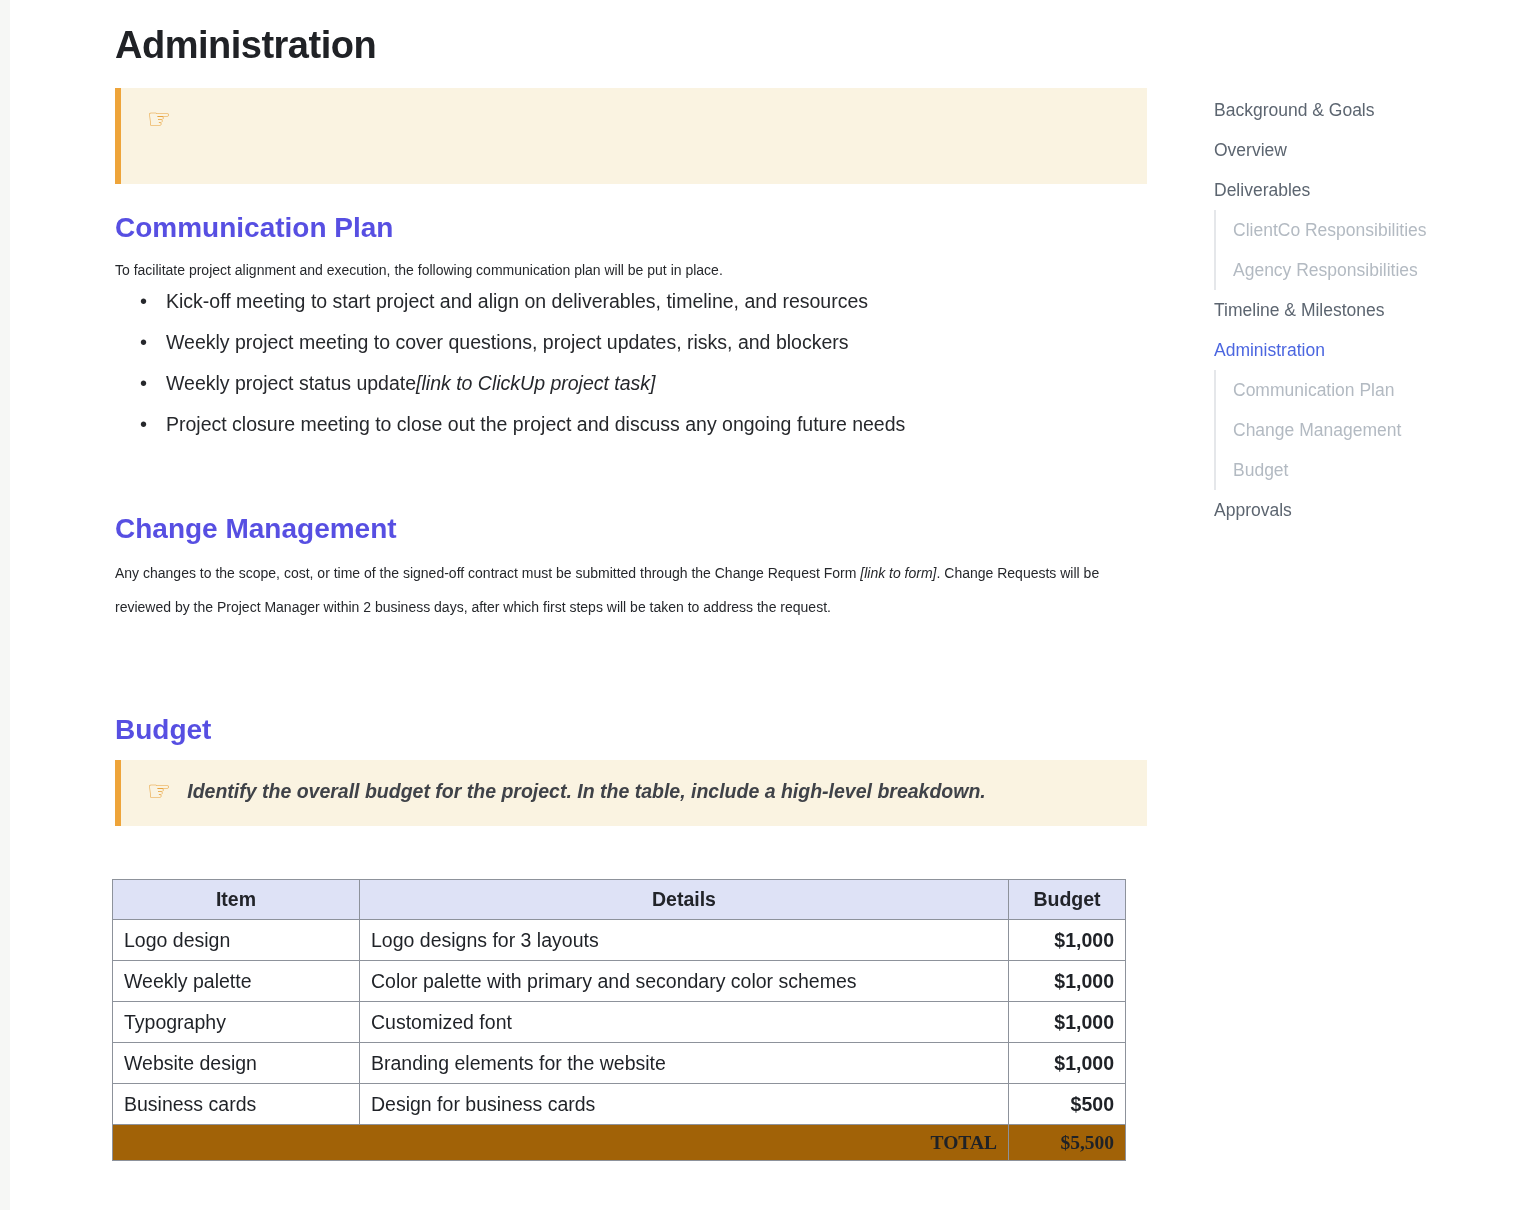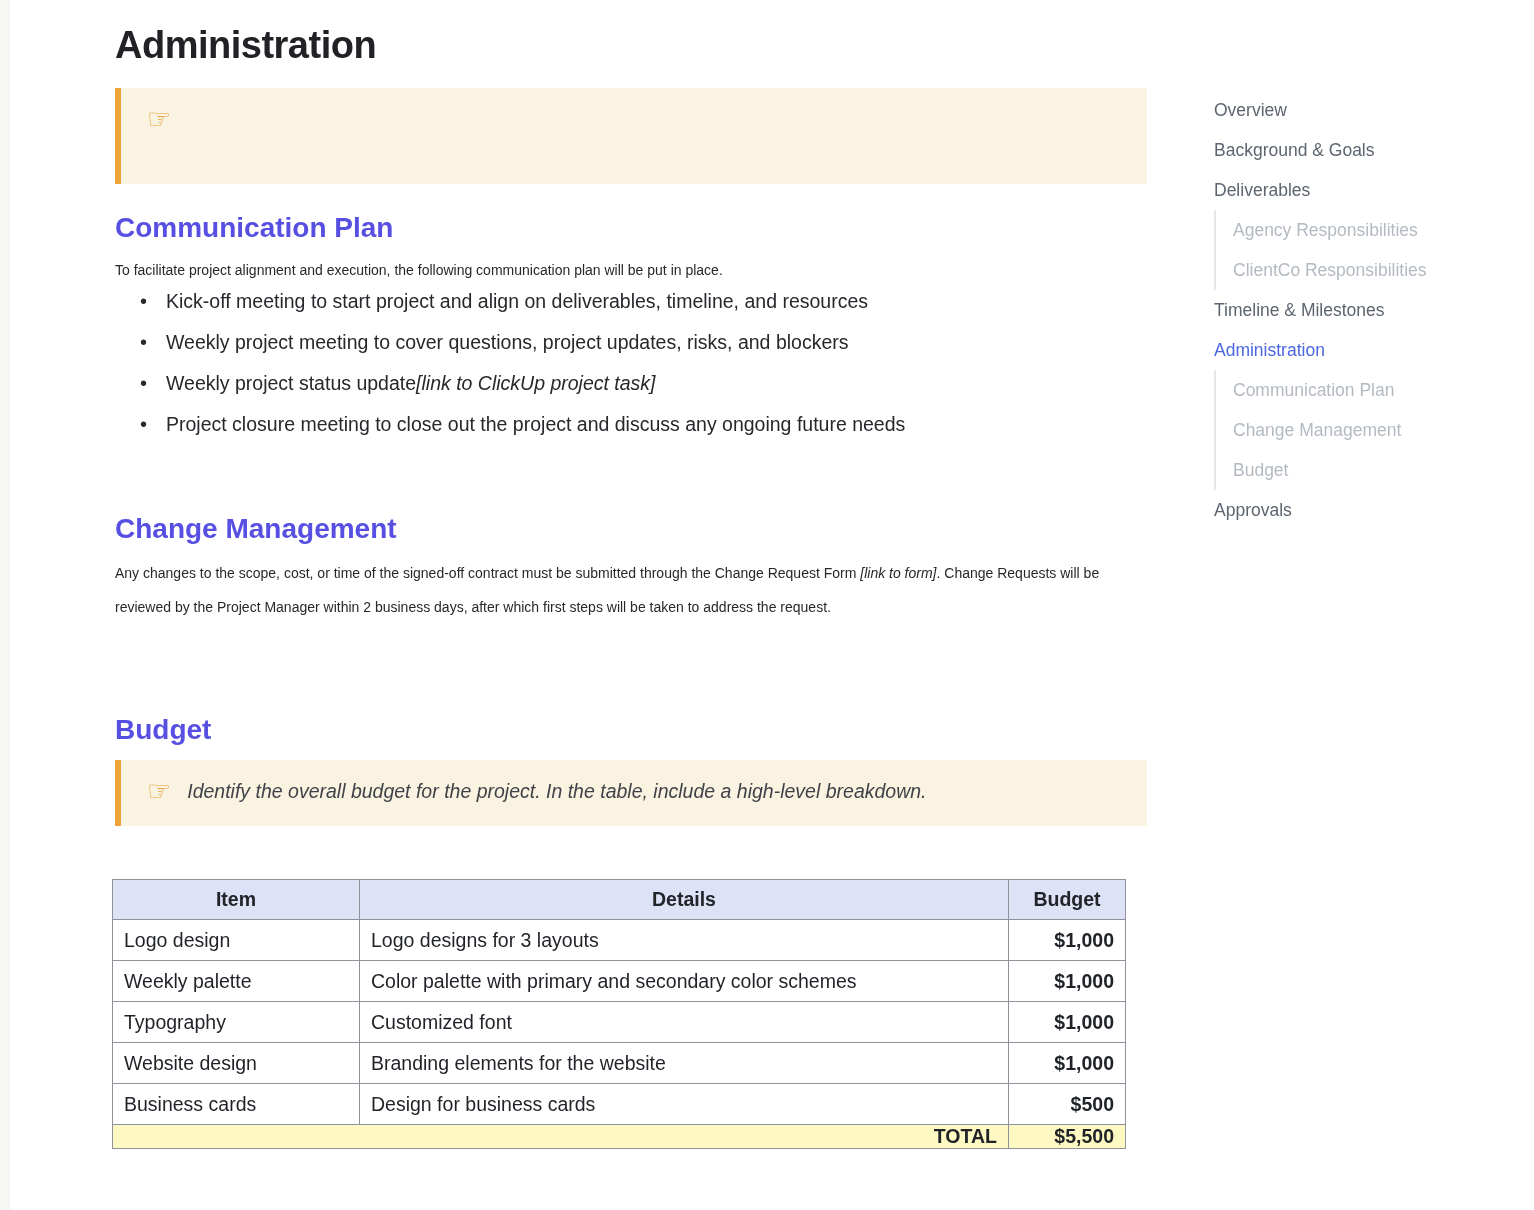--- a/index.html
+++ b/index.html
@@ -13,21 +13,21 @@
 
   .page-title { position:absolute; top:22px; left:0; font-size:38px; line-height:46px;
     font-weight:800; color:#202226; letter-spacing:-0.5px; }
 
   .callout { position:absolute; left:0; width:1032px; background:#faf3e1;
     border-left:6px solid #eea43a; padding:14px 24px 14px 26px; display:flex; align-items:flex-start; }
   .callout-icon { font-size:27px; line-height:34px; color:#e8a33d; margin-right:16px; flex:0 0 auto; }
   .callout-text { font-size:19.5px; line-height:34px; color:#3f4248; max-width:895px; }
   .callout-1 { top:88px; min-height:96px; }
   .callout-2 { top:760px; min-height:66px; }
-  .callout-2 .callout-text { font-style:italic; max-width:960px; }
+  .callout-2 .callout-text { font-style:italic; max-width:960px;font-weight:bold; }
 
   .h2 { position:absolute; left:0; font-size:28px; line-height:34px; font-weight:700; color:#574fe2; }
   .h2-cp { top:211px; }
   .h2-cm { top:512px; }
   .h2-budget { top:713px; }
 
   .body-p { position:absolute; left:0; width:1035px; font-size:14px; line-height:34px; color:#26282c; }
   .p-cp { top:255px; line-height:30px; }
   .p-cm { top:556px; }
   .body-p em, .bullets em { font-style:italic; }
@@ -36,21 +36,21 @@
   .bullets li { height:41px; display:flex; align-items:flex-start; padding-left:25px;
     font-size:19.5px; color:#26282c; }
   .bullets li::before { content:"•"; font-size:20px; color:#26282c; margin-right:19px; }
 
   table.budget-table { position:absolute; top:879px; left:-3px; border-collapse:collapse;
     font-size:19.5px; color:#1f2227; table-layout:fixed; width:1013px; }
   .budget-table th, .budget-table td { border:1px solid #8d929b; }
   .budget-table th { height:40px; background:#dee2f6; font-weight:700; text-align:center; color:#22242a; }
   .budget-table td { height:41px; padding:0 11px; }
   .budget-table td.col-budget { text-align:right; font-weight:700; }
-  .budget-table tr.total-row td { background:#fef9c3; height:24px; }
+  .budget-table tr.total-row td { background:#a16207; height:36px;font-family:Liberation Serif, serif; }
   .budget-table td.total-label { text-align:right; font-weight:700; }
   .budget-table td.total-value { text-align:right; font-weight:700; }
 
   .toc { position:absolute; left:1214px; top:90px; width:300px; }
   .toc-item { height:40px; display:flex; align-items:center; font-size:17.5px;
     color:#5c6570; font-weight:500; cursor:pointer; }
   .toc-item.lvl2 { border-left:2px solid #e5e7ea; padding-left:17px;
     color:#b3bac2; font-weight:400; }
   .toc-item.active { color:#4b66e0; }
 </style>
@@ -138,25 +138,25 @@
       <tfoot>
         <tr class="total-row">
           <td colspan="2" class="total-label">TOTAL</td>
           <td class="total-value col-budget">$5,500</td>
         </tr>
       </tfoot>
     </table>
   </main>
 
   <aside class="toc" id="toc">
+      <div class="toc-item lvl1">Background &amp; Goals</div>
       <div class="toc-item lvl1">Overview</div>
-      <div class="toc-item lvl1">Background &amp; Goals</div>
       <div class="toc-item lvl1">Deliverables</div>
+      <div class="toc-item lvl2">ClientCo Responsibilities</div>
       <div class="toc-item lvl2">Agency Responsibilities</div>
-      <div class="toc-item lvl2">ClientCo Responsibilities</div>
       <div class="toc-item lvl1">Timeline &amp; Milestones</div>
       <div class="toc-item lvl1 active">Administration</div>
       <div class="toc-item lvl2">Communication Plan</div>
       <div class="toc-item lvl2">Change Management</div>
       <div class="toc-item lvl2">Budget</div>
       <div class="toc-item lvl1">Approvals</div>
     </aside>
 </div>
 
 </body></html>

